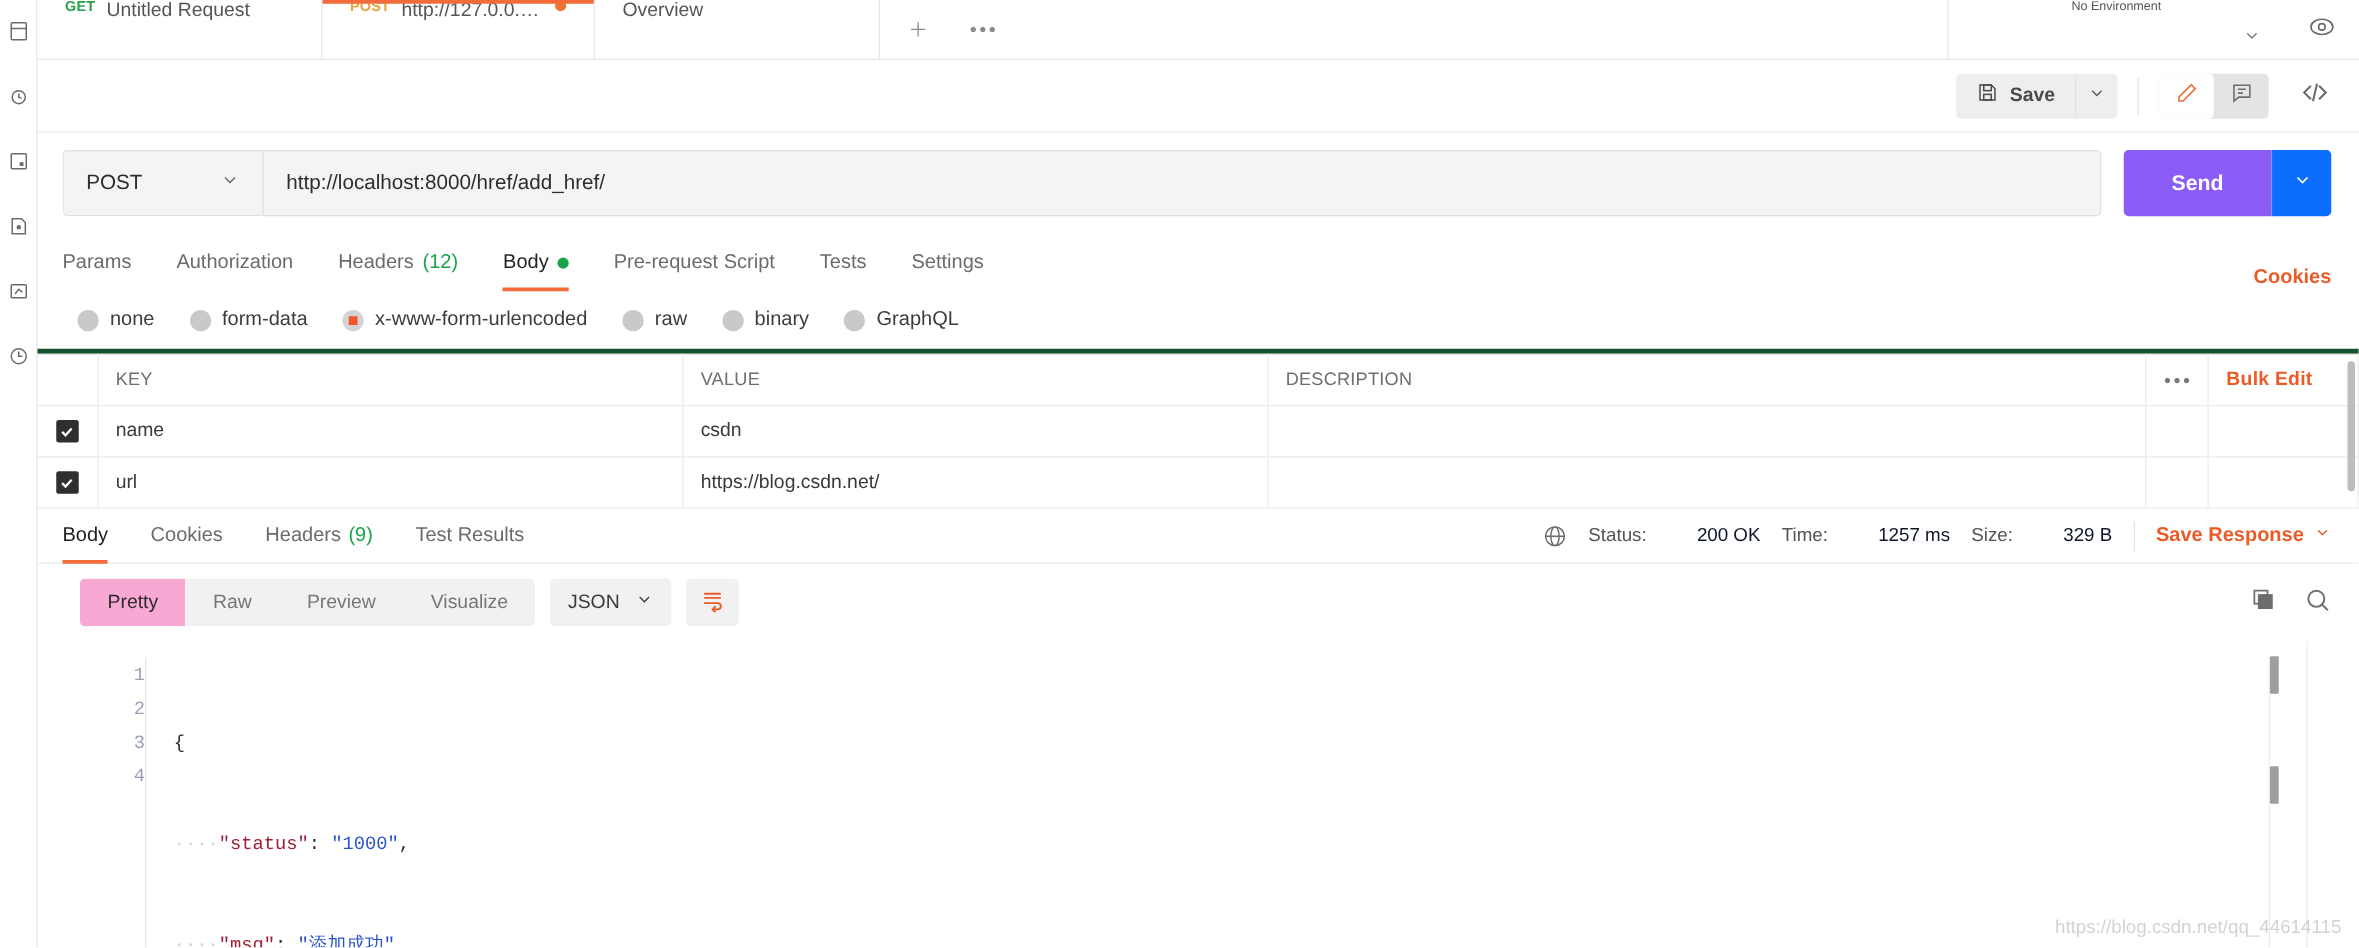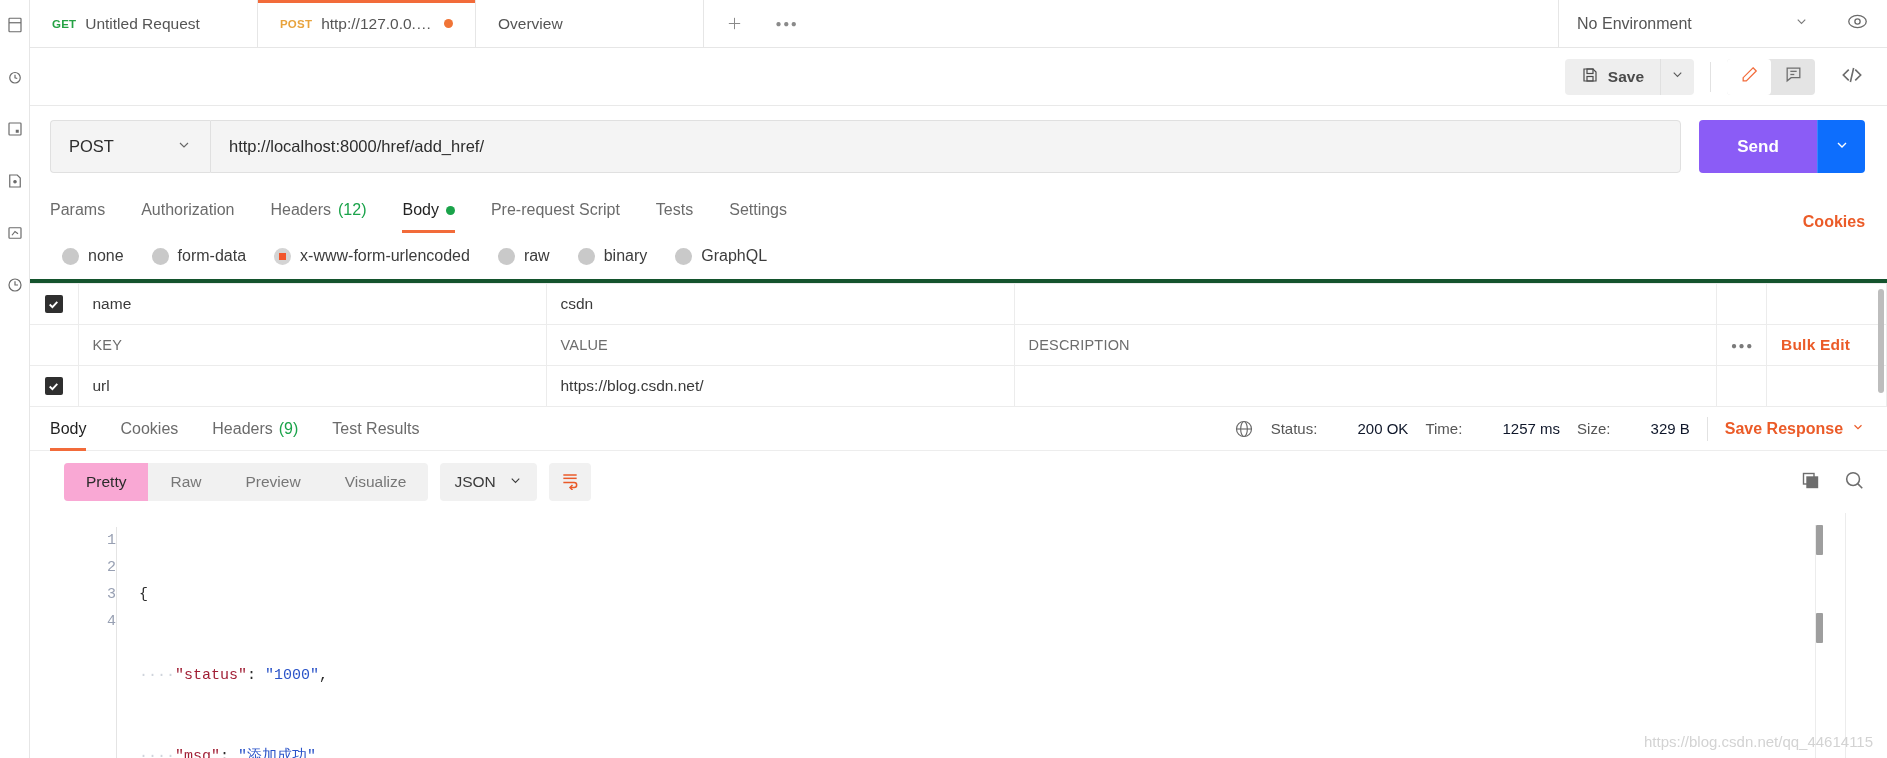--- a/index.html
+++ b/index.html
@@ -35,21 +35,21 @@
   .main { flex: 1 1 auto; display: flex; flex-direction: column; min-width: 0; }
 
   
   .tabbar {
     height: 48px; display: flex; align-items: stretch;
     border-bottom: 1px solid #e6e6e6;
     background: #fff;
     flex: 0 0 48px;
   }
   .tab {
-    display: flex; align-items: center; gap: 9px;
+    display: flex; gap: 9px;
     padding: 0 22px;
     border-right: 1px solid #e6e6e6;
     position: relative;
     font-size: 15.5px;
     color: #6b6b6b;
     white-space: nowrap;
     cursor: pointer;
   }
   .tab.w1 { width: 228px; }
   .tab.w2 { width: 218px; }
@@ -76,21 +76,21 @@
   .tab-plus svg { width: 17px; height: 17px; }
   .tab-more {
     display: flex; align-items: center; justify-content: center;
     width: 46px; color: #8a8a8a; cursor: pointer;
     letter-spacing: 1.6px; font-size: 10px;
   }
   .tabbar-spacer { flex: 1 1 auto; border-right: 1px solid #e6e6e6; }
   .env-select {
     width: 268px; display: flex; align-items: center;
     padding: 0 18px; gap: 10px; cursor: pointer;
-    font-size: 16px; color: #555;
+    font-size: 10px; color: #555; flex-direction: column;
   }
   .env-select .chev { margin-left: auto; color: #7a7a7a; }
   .eye-btn {
     width: 60px; display: flex; align-items: center; justify-content: center;
     color: #6b6b6b; cursor: pointer;
   }
 
   
   .titlerow {
     height: 58px; display: flex; align-items: center;
@@ -541,40 +541,40 @@
       <div class="radio">
         <span class="bullet"></span>
         <span>GraphQL</span>
       </div>
     </div>
 
     <div class="tablewrap">
       <table class="params">
         <tbody>
             <tr>
+          <th class="c-check"></th>
+          <th class="c-key">KEY</th>
+          <th class="c-val">VALUE</th>
+          <th class="c-desc">DESCRIPTION</th>
+          <th class="c-dots">●●●</th>
+          <th class="c-bulk">Bulk Edit</th>
+        </tr>
+        <tr>
           <td class="c-check">
             <div class="chk">
               <svg viewBox="0 0 24 24" fill="none" stroke="currentColor" stroke-width="3.4">
                     <polyline points="5,12 10,17 19,7"></polyline>
                   </svg>
             </div>
           </td>
           <td class="c-key">name</td>
           <td class="c-val">csdn</td>
           <td class="c-desc"></td>
           <td class="c-dots"></td>
           <td class="c-bulk"></td>
-        </tr>
-        <tr>
-          <th class="c-check"></th>
-          <th class="c-key">KEY</th>
-          <th class="c-val">VALUE</th>
-          <th class="c-desc">DESCRIPTION</th>
-          <th class="c-dots">●●●</th>
-          <th class="c-bulk">Bulk Edit</th>
         </tr>
         <tr>
           <td class="c-check">
             <div class="chk">
               <svg viewBox="0 0 24 24" fill="none" stroke="currentColor" stroke-width="3.4">
                     <polyline points="5,12 10,17 19,7"></polyline>
                   </svg>
             </div>
           </td>
           <td class="c-key">url</td>

